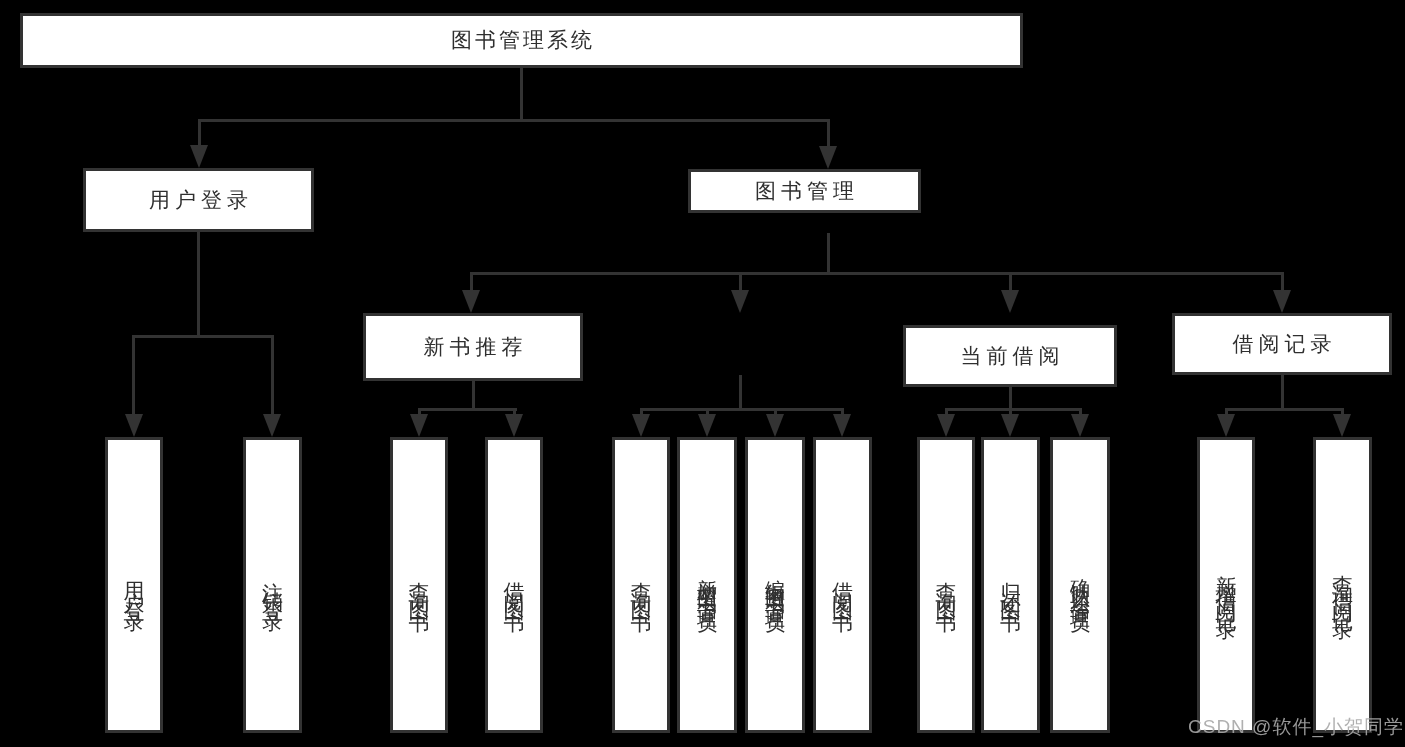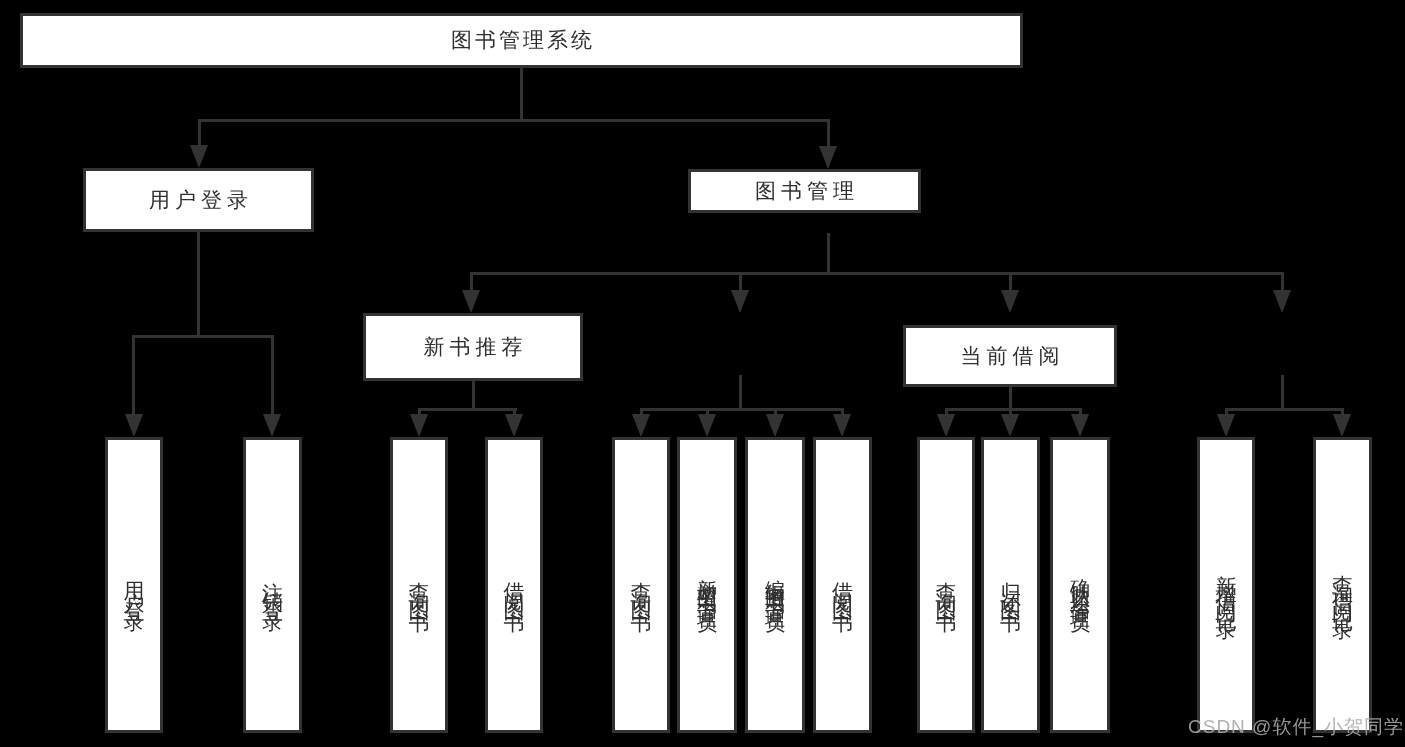--- a/index.html
+++ b/index.html
@@ -37,20 +37,21 @@
 
 <div id="canvas">
 
   <div class="node rootnode" style="left:20px;top:13px;width:1003px;height:55px;">图书管理系统</div>
 
   <div class="node hnode" style="left:83px;top:168px;width:231px;height:64px;">用户登录</div>
   <div class="node hnode" style="left:688px;top:169px;width:233px;height:44px;">图书管理</div>
 
   <div class="node hnode" style="left:363px;top:313px;width:220px;height:68px;">新书推荐</div>
   <div class="node hnode" style="left:903px;top:313px;width:214px;height:62px;margin-top:12px;">当前借阅</div>
+  <div class="node hnode" style="left:1172px;top:313px;width:220px;height:62px;">借阅记录</div>
 
   <div class="node vnode" style="left:105px;top:437px;width:58px;height:296px;">用户登录</div>
   <div class="node vnode" style="left:243px;top:437px;width:59px;height:296px;">注销登录</div>
 
   <div class="node vnode" style="left:390px;top:437px;width:58px;height:296px;">查询图书</div>
   <div class="node vnode" style="left:485px;top:437px;width:58px;height:296px;">借阅图书</div>
 
   <div class="node vnode" style="left:612px;top:437px;width:58px;height:296px;">查询图书</div>
   <div class="node vnode long" style="left:677px;top:437px;width:60px;height:296px;">新增图书（管理员）</div>
   <div class="node vnode long" style="left:745px;top:437px;width:60px;height:296px;">编辑图书（管理员）</div>

